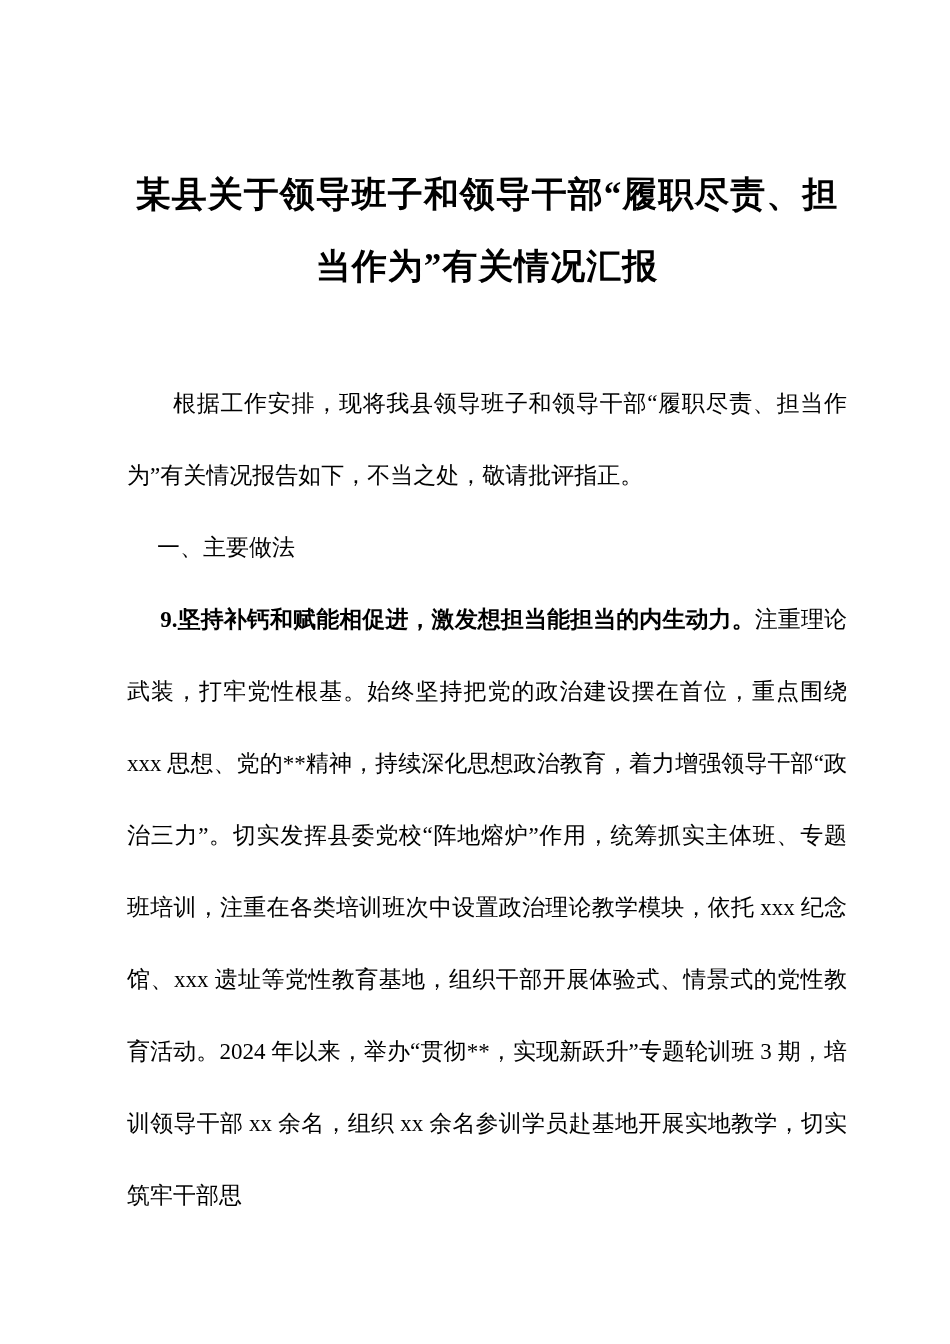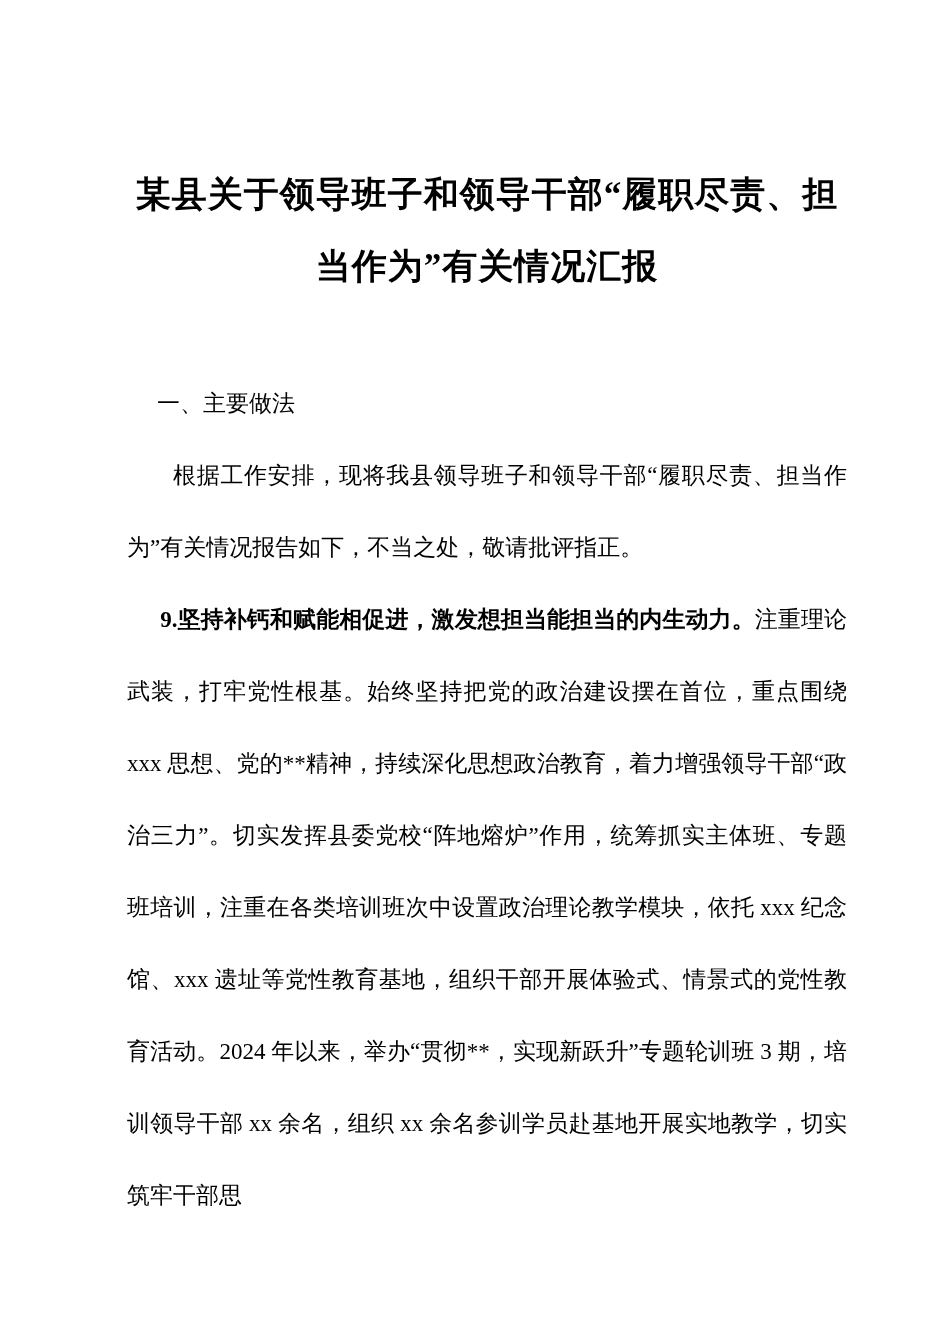--- a/index.html
+++ b/index.html
@@ -45,19 +45,19 @@
     font-weight: 700;
   }
 </style>
 </head>
 <body>
 
 <div class="page">
 
   <h1 class="doc-title">某县关于领导班子和领导干部“履职尽责、担当作为”有关情况汇报</h1>
 
+  <p class="para">根据工作安排，现将我县领导班子和领导干部“履职尽责、担当作为”有关情况报告如下，不当之处，敬请批评指正。</p>
+
   <p class="para section-heading">一、主要做法</p>
-
-  <p class="para">根据工作安排，现将我县领导班子和领导干部“履职尽责、担当作为”有关情况报告如下，不当之处，敬请批评指正。</p>
 
   <p class="para numbered-para"><span class="lead-bold">9.坚持补钙和赋能相促进，激发想担当能担当的内生动力。</span><span>注重理论武装，打牢党性根基。始终坚持把党的政治建设摆在首位，重点围绕 xxx 思想、党的**精神，持续深化思想政治教育，着力增强领导干部“政治三力”。切实发挥县委党校“阵地熔炉”作用，统筹抓实主体班、专题班培训，注重在各类培训班次中设置政治理论教学模块，依托 xxx 纪念馆、xxx 遗址等党性教育基地，组织干部开展体验式、情景式的党性教育活动。2024 年以来，举办“贯彻**，实现新跃升”专题轮训班 3 期，培训领导干部 xx 余名，组织 xx 余名参训学员赴基地开展实地教学，切实筑牢干部思</span></p>
 
 </div>
 
 </body></html>

